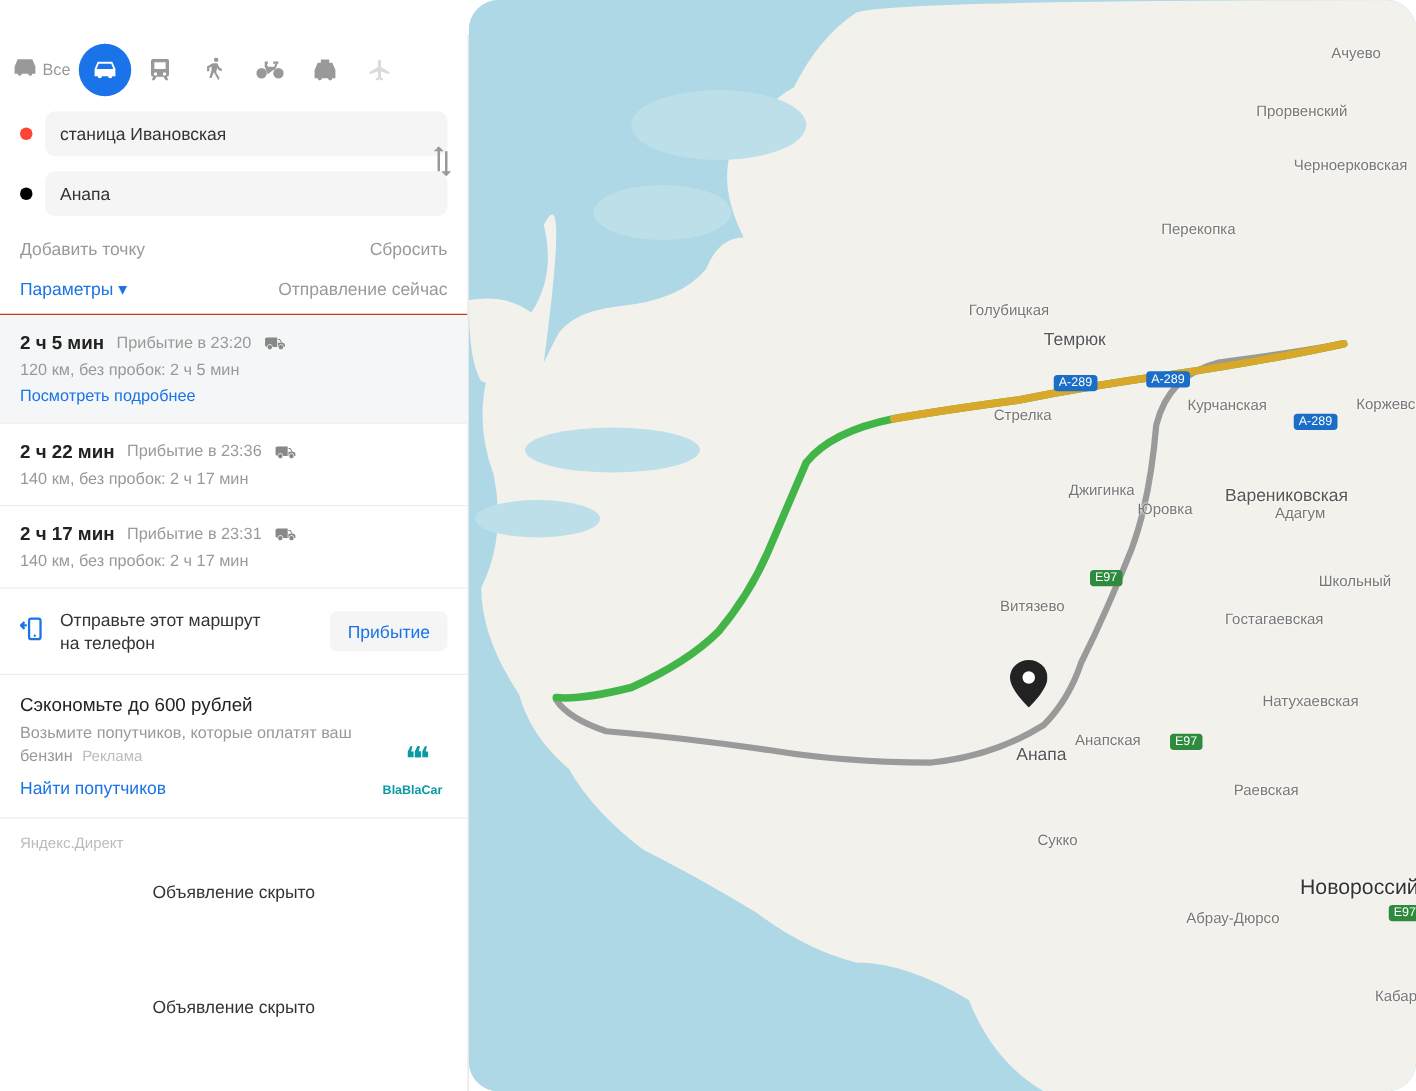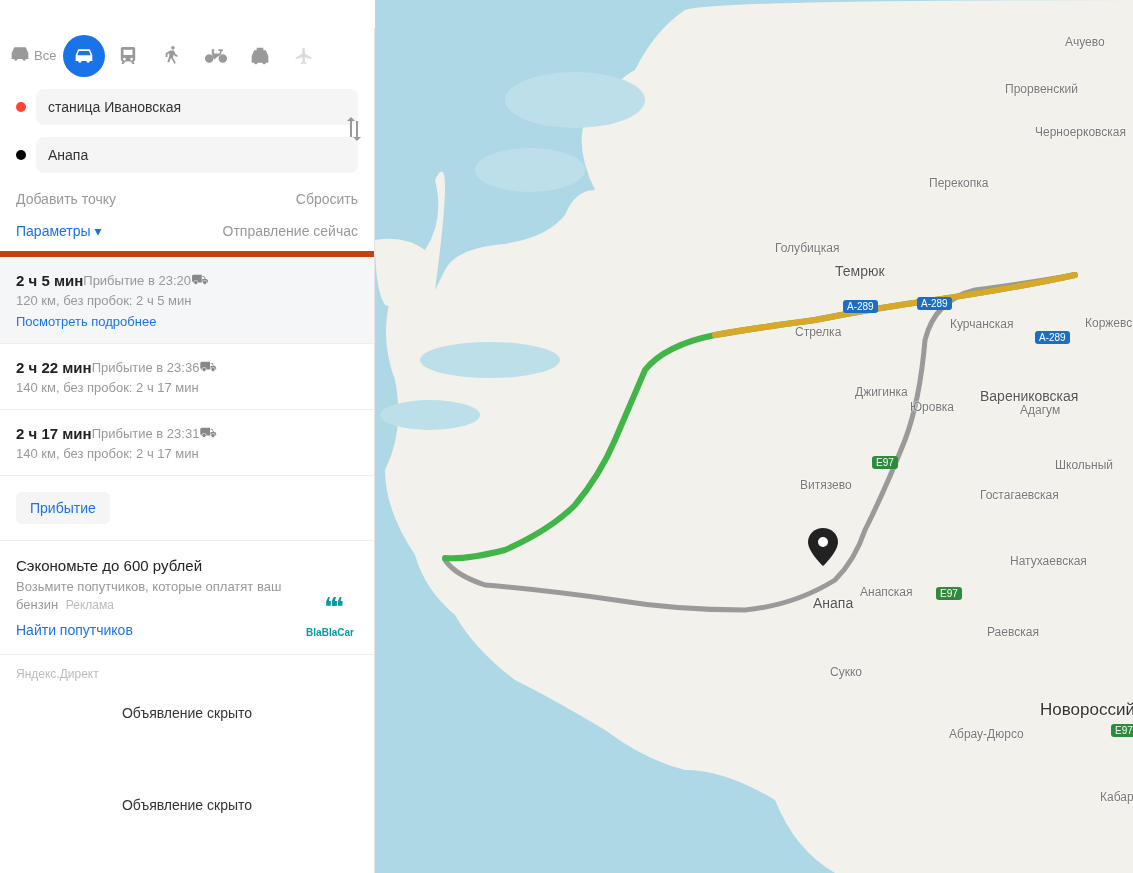--- a/index.html
+++ b/index.html
@@ -11,26 +11,26 @@
   .mode-btn.active { background:#1a73e8; color:#fff; }
   .mode-btn.disabled { opacity:.35; }
   .inputs { padding: 0 12px; position:relative; }
   .input-row { display:flex; align-items:center; gap:10px; padding: 6px 4px; }
   .dot { width:10px; height:10px; border-radius:50%; }
   .dot.red{ background:#f43; }
   .dot.black{ background:#000; }
   .input-field { flex:1; background:#f5f5f5; border-radius:8px; padding:10px 12px; font-size:14px; color:#333; }
   .swap-btn { position:absolute; right:10px; top:32px; width:20px; height:28px; display:flex; align-items:center; justify-content:center; color:#999; cursor:pointer; }
   .input-actions { display:flex; justify-content:space-between; padding: 12px 16px 8px; color:#999; font-size:14px; }
-  .params-row { display:flex; justify-content:space-between; padding: 8px 16px 12px; font-size:14px; border-bottom:6px solid #c2410c;}
+  .params-row { display:flex; justify-content:space-between; padding: 8px 16px 12px; font-size:14px; border-bottom:1px solid #c2410c;}
   .params-link { color:#1a73e8; cursor:pointer; }
   .dep-time { color:#999; }
   .route-card { border-bottom:1px solid #eee; padding:14px 16px; cursor:pointer; }
   .route-card.selected { background:#f5f6f7; }
-  .route-line1 { display:flex; align-items:center; margin-bottom:4px; }
+  .route-line1 { display:flex; align-items:flex-start; gap:10px; margin-bottom:4px; }
   .route-time { font-weight:bold; font-size:15px; color:#222; }
   .route-arrival { color:#999; font-size:13px; }
   .route-icon { color:#888; font-size:14px;}
   .route-sub { color:#999; font-size:13px; }
   .route-details { color:#1a73e8; margin-top:6px; font-size:13px; cursor:pointer; }
   .send-route { display:flex; align-items:center; justify-content:space-between; padding:16px; border-bottom:1px solid #eee; }
   .send-left { display:flex; align-items:center; gap:12px; }
   .send-icon { color:#1a73e8; }
   .send-text { font-size:14px; color:#333; line-height:1.3; }
   .send-btn { background:#f5f5f5; color:#1a73e8; border:none; padding:8px 14px; border-radius:6px; font-size:14px; cursor:pointer; }
@@ -39,21 +39,21 @@
   .promo-title { font-size:15px; color:#222; margin-bottom:4px;}
   .promo-sub { font-size:13px; color:#999; line-height:1.4; margin-bottom:8px;}
   .promo-ad { font-size:12px; color:#bbb; margin-left:4px;}
   .promo-link { color:#1a73e8; font-size:14px; }
   .promo-logo { width:56px; display:flex; flex-direction:column; align-items:center; justify-content:flex-end; gap:2px;}
   .promo-logo-icon { color:#0b9aa3; font-size:26px; letter-spacing:-8px;}
   .promo-logo-text { font-size:10px; color:#0b9aa3; font-weight:bold; margin-top:2px;}
   .ad-section { padding:12px 16px; }
   .ad-label { font-size:12px; color:#bbb; margin-bottom:18px;}
   .ad-hidden { text-align:center; color:#333; font-size:14px; padding-bottom:30px; padding-top:6px;}
-  .map { flex:1; background:#cfe6ef; position:relative; overflow:hidden; }
+  .map { flex:1; background:#cfe6ef; position:relative; overflow:hidden;border-radius:24px; }
   .map-canvas { position:absolute; inset:0; width:100%; height:100%; }
   .map-label { position:absolute; color:#777; font-size:12px; white-space:nowrap; text-shadow:0 0 2px #fff,0 0 2px #fff; pointer-events:none;}
   .map-label.big { font-size:14px; color:#555;}
   .map-label.city { font-size:17px; color:#333; font-weight:500;}
   .map-shield { position:absolute; background:#1a6ec7; color:#fff; font-size:10px; padding:1px 4px; border-radius:3px; pointer-events:none;}
   .map-shield.green { background:#2e8b3d; }
   .pin { position:absolute; width:30px; height:38px; transform:translate(-50%,-100%); pointer-events:none;}
   .pin svg{width:100%;height:100%;}
 </style>
 </head>
@@ -149,20 +149,33 @@
         <div class="route-line1">
           <span class="route-time">2 ч 17 мин</span>
           <span class="route-arrival">Прибытие в 23:31</span>
           <span class="route-icon">⛟</span>
         </div>
         <div class="route-sub">140 км, без пробок: 2 ч 17 мин</div>
       </div>
     </div>
 
   <div class="send-route">
+    <div class="send-left">
+      <span class="send-icon">
+        <svg width="20" height="22" viewBox="0 0 20 24">
+            <rect x="7" y="2" width="10" height="18" rx="2" fill="none" stroke="currentColor" stroke-width="2"></rect>
+            <circle cx="12" cy="17" r="1" fill="currentColor"></circle>
+            <path d="M0 8h5M3 5l-3 3 3 3" stroke="currentColor" stroke-width="2" fill="none"></path>
+          </svg>
+      </span>
+      <div class="send-text">
+        <div>Отправьте этот маршрут</div>
+        <div>на телефон</div>
+      </div>
+    </div>
     <button class="send-btn">Прибытие</button>
   </div>
 
   <div class="promo">
     <div class="promo-left">
       <div class="promo-title">Сэкономьте до 600 рублей</div>
       <div class="promo-sub">
         <span>Возьмите попутчиков, которые оплатят ваш бензин</span>
         <span class="promo-ad">Реклама</span>
       </div>

